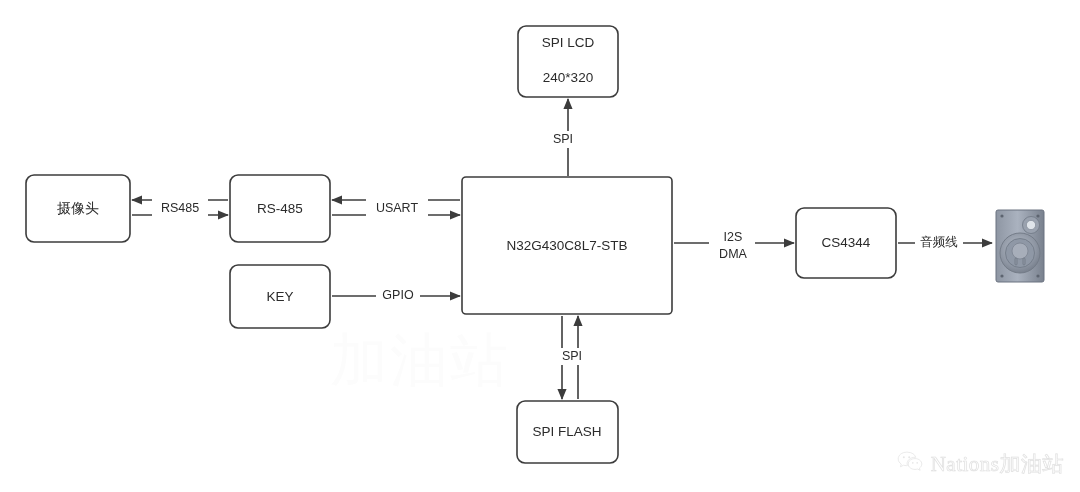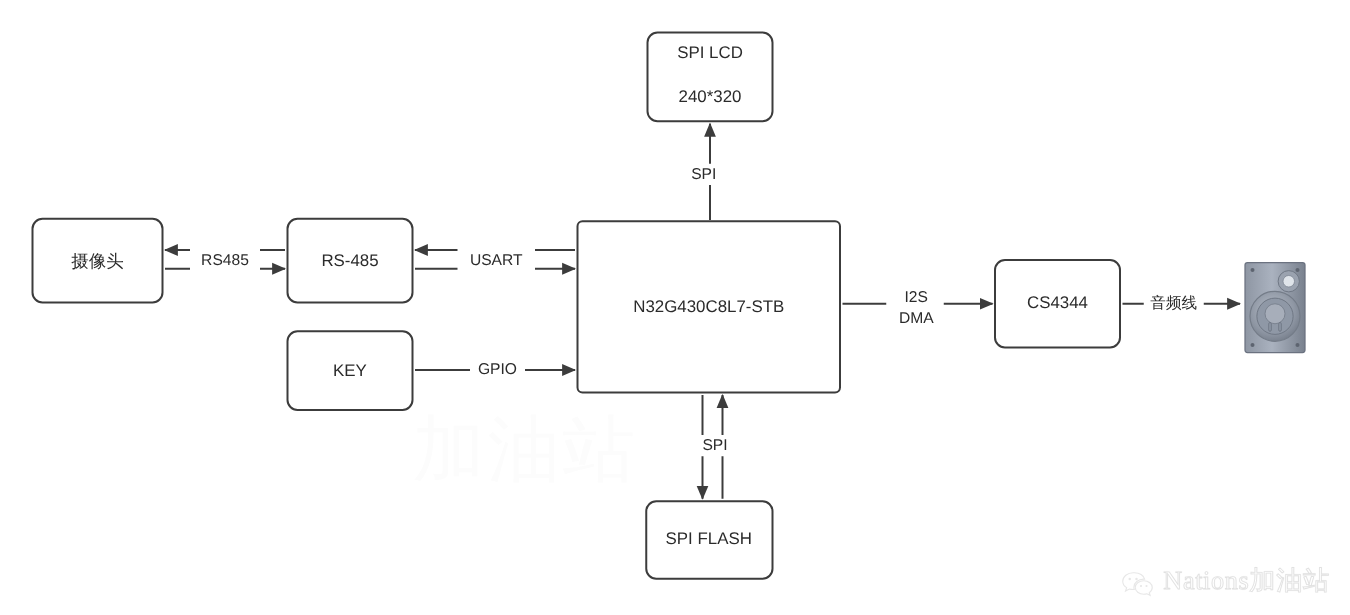--- a/index.html
+++ b/index.html
@@ -58,21 +58,21 @@
   .spk-woofer-mid { fill: #8f98a6; stroke: #6f7784; stroke-width: 0.8; }
   .spk-woofer-cone { fill: #a7aeba; stroke: #7b8390; stroke-width: 0.8; }
   .spk-tweeter-out { fill: #9aa2af; stroke: #6f7784; stroke-width: 0.8; }
   .spk-tweeter-in { fill: #dfe4ea; stroke: #7b8390; stroke-width: 0.6; }
   
   #watermark {
     position: absolute;
     right: 16px;
     bottom: 14px;
     display: flex;
-    align-items: flex-end;
+    align-items: flex-start;
     gap: 8px;
     opacity: 0.62;
     user-select: none;
   }
   #watermark .wm-text {
     font-family: "Liberation Serif", "DejaVu Serif", serif;
     font-size: 21px;
     color: #ffffff;
     -webkit-text-stroke: 0.7px #cfcfcf;
     text-shadow: 0 0 1px #d8d8d8;

